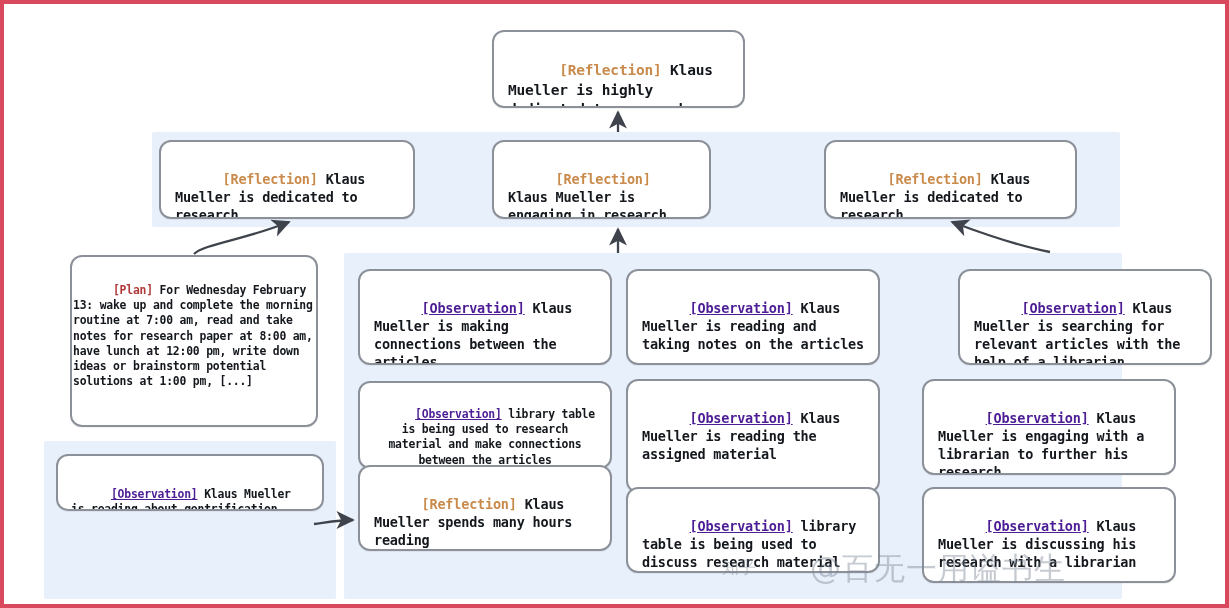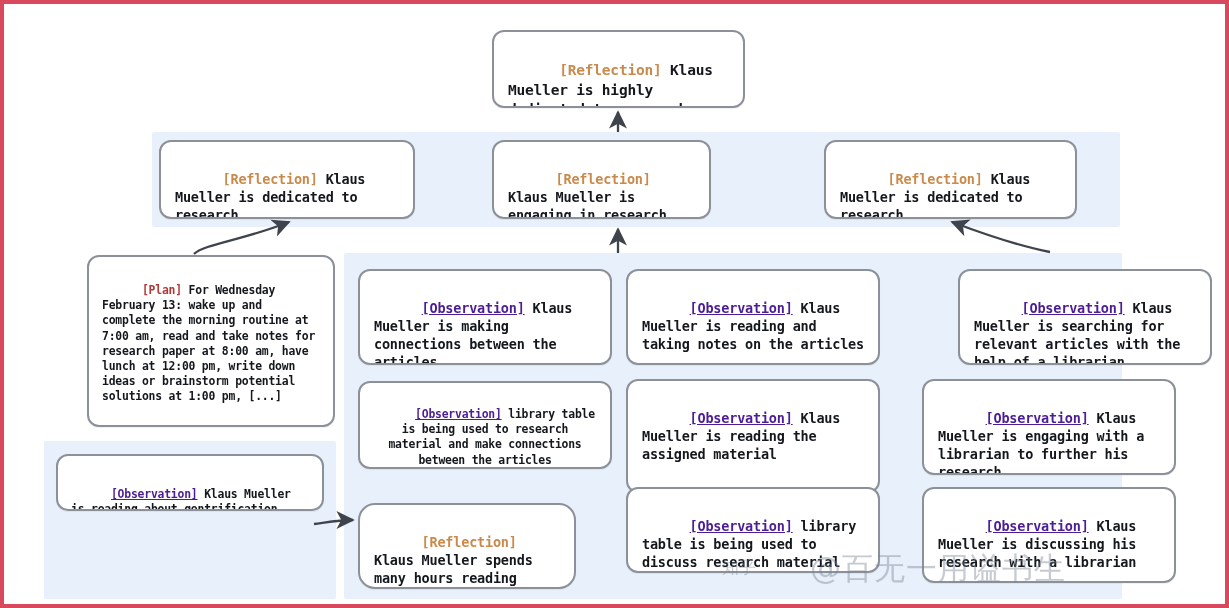--- a/index.html
+++ b/index.html
@@ -127,38 +127,38 @@
     </div>
 
     <div class="node sz-md" style="left:488px; top:136px; width:219px; height:79px;">
       <span class="tag-reflection">[Reflection]</span><span class="node-text"> Klaus Mueller is engaging in research activities</span>
     </div>
 
     <div class="node sz-md" style="left:820px; top:136px; width:253px; height:79px;">
       <span class="tag-reflection">[Reflection]</span><span class="node-text"> Klaus Mueller is dedicated to research</span>
     </div>
 
-    <div class="node sz-xs" style="left:66px; top:251px; width:248px; height:172px; padding:11px 13px;margin-left:17px;">
+    <div class="node sz-xs" style="left:66px; top:251px; width:248px; height:172px; padding:11px 1px;">
       <span class="tag-plan">[Plan]</span><span class="node-text"> For Wednesday February 13: wake up and complete the morning routine at 7:00 am, read and take notes for research paper at 8:00 am, have lunch at 12:00 pm, write down ideas or brainstorm potential solutions at 1:00 pm, [...]</span>
     </div>
 
     <div class="node sz-xs" style="left:52px; top:450px; width:268px; height:57px; padding:16px 13px;">
       <span class="tag-observation">[Observation]</span><span class="node-text"> Klaus Mueller is reading about gentrification</span>
     </div>
 
 
     <div class="node sz-md" style="left:354px; top:265px; width:254px; height:96px;">
       <span class="tag-observation">[Observation]</span><span class="node-text"> Klaus Mueller is making connections between the articles</span>
     </div>
 
     <div class="node sz-xs" style="left:354px; top:377px; width:254px; height:88px; padding:9px 13px;text-align:center;">
       <span class="tag-observation">[Observation]</span><span class="node-text"> library table is being used to research material and make connections between the articles</span>
     </div>
 
-    <div class="node sz-md" style="left:354px; top:499px; width:218px; height:86px;border-radius:17px;">
+    <div class="node sz-md" style="left:354px; top:461px; width:254px; height:86px;">
       <span class="tag-reflection">[Reflection]</span><span class="node-text"> Klaus Mueller spends many hours reading</span>
     </div>
 
     <div class="node sz-md" style="left:622px; top:265px; width:254px; height:96px;">
       <span class="tag-observation">[Observation]</span><span class="node-text"> Klaus Mueller is reading and taking notes on the articles</span>
     </div>
 
     <div class="node sz-md" style="left:622px; top:375px; width:254px; height:114px;">
       <span class="tag-observation">[Observation]</span><span class="node-text"> Klaus Mueller is reading the assigned material</span>
     </div>

